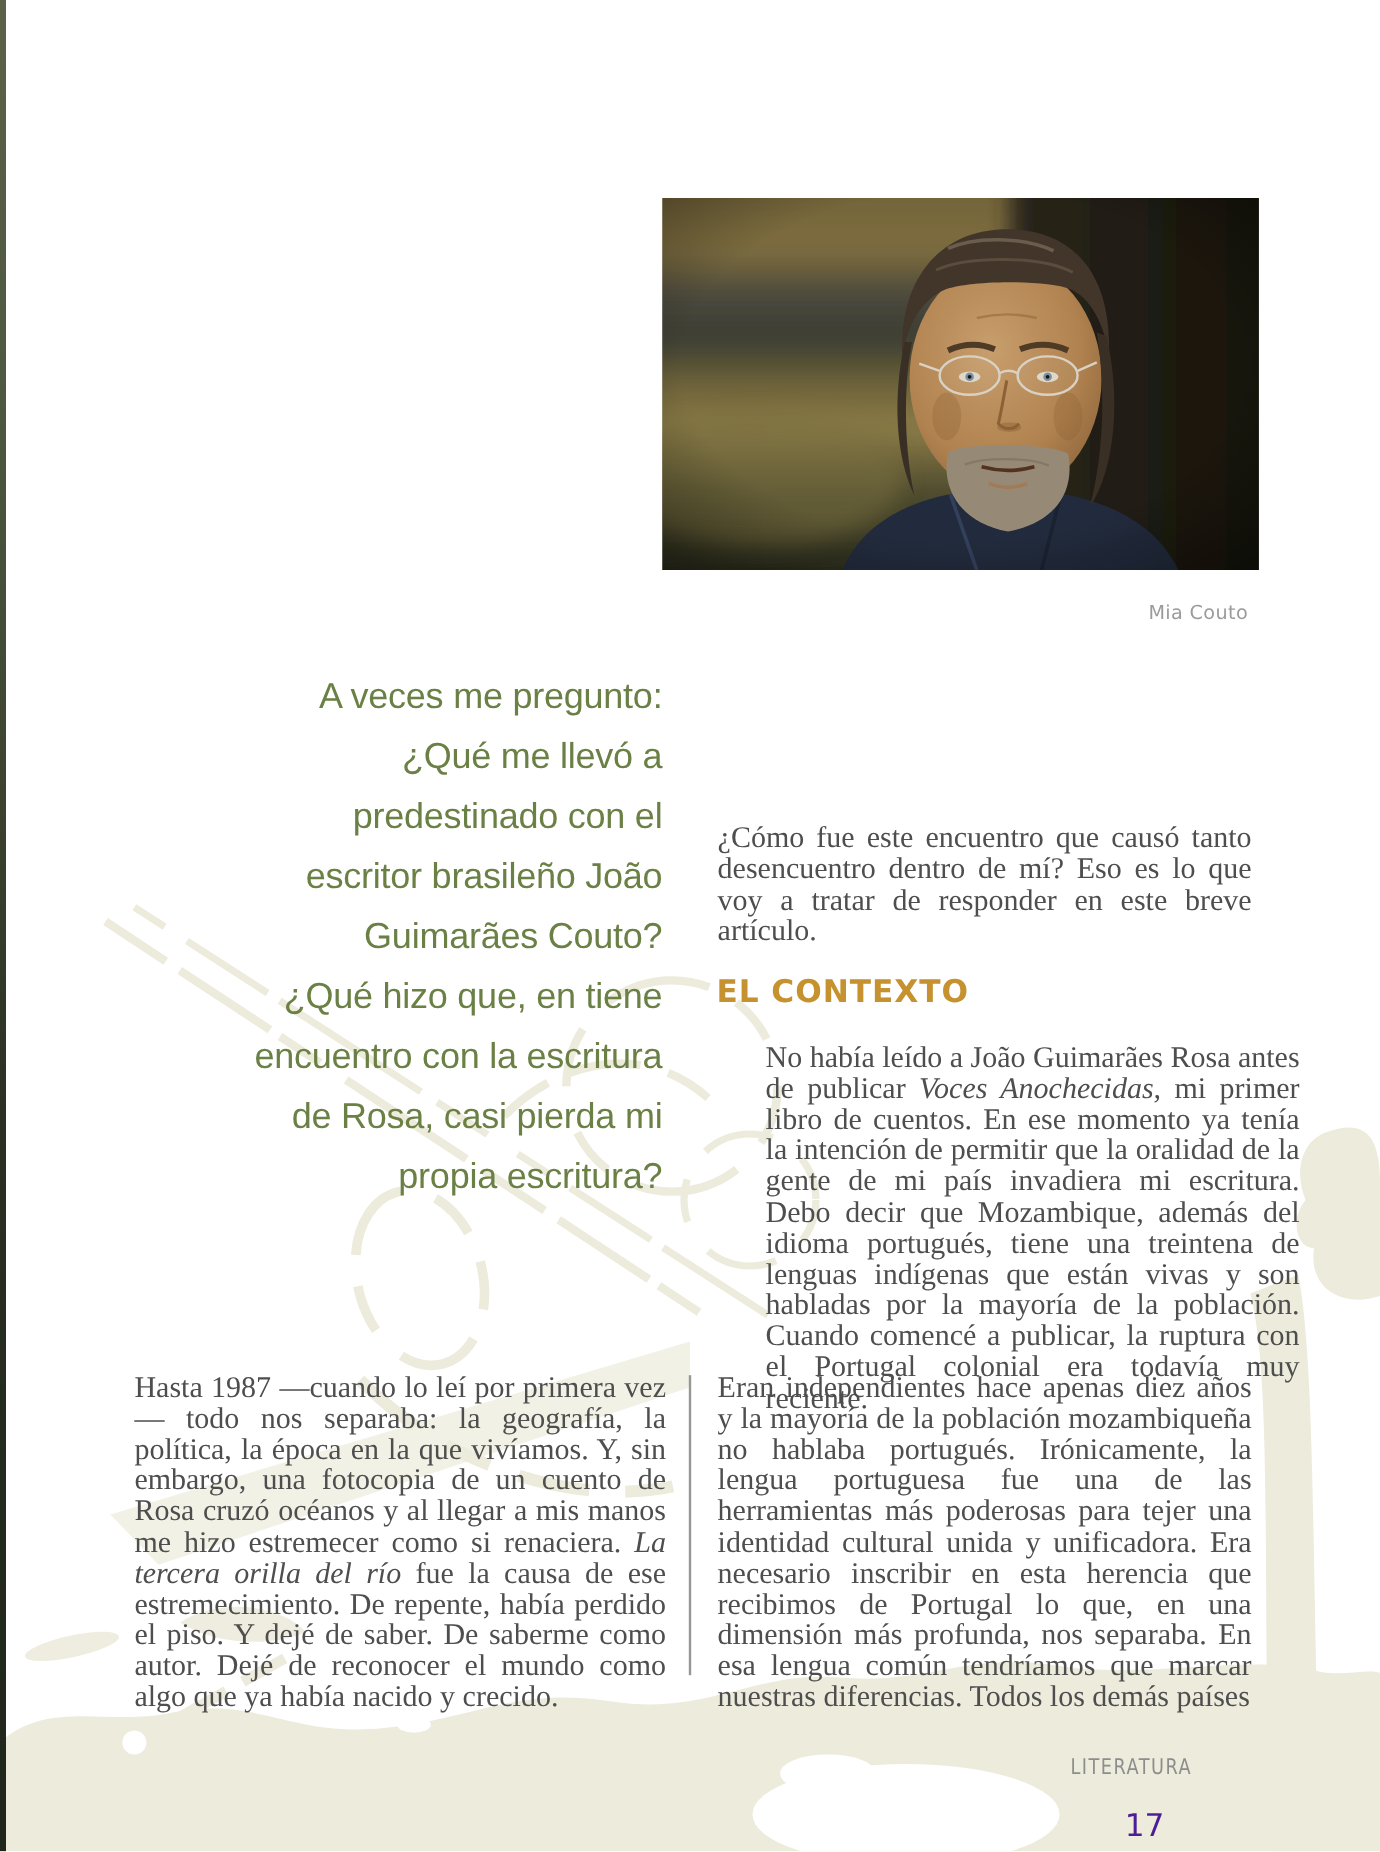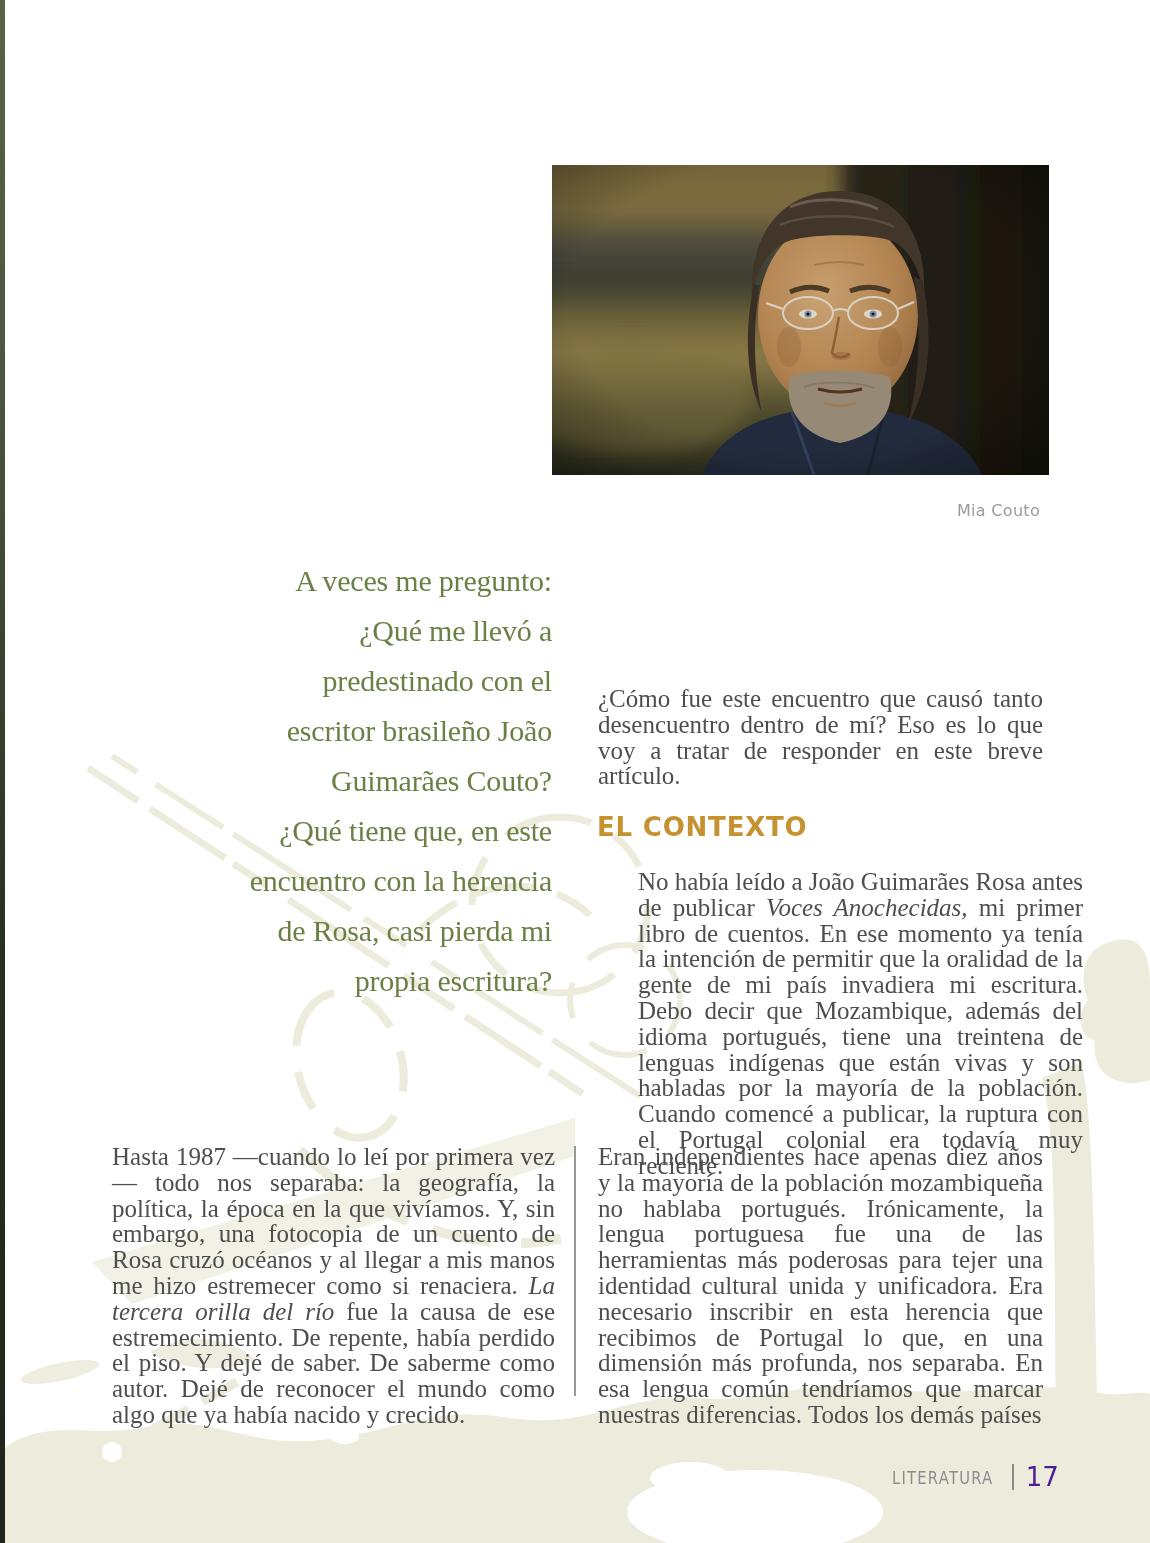--- a/index.html
+++ b/index.html
@@ -15,21 +15,21 @@
   .photo{
     position:absolute;left:552px;top:165px;width:497px;height:310px;margin:0;z-index:2;
   }
   .photo svg{display:block;width:100%;height:100%;}
   .caption{
     position:absolute;right:110px;top:481px;z-index:2;
     font-family:"DejaVu Sans",sans-serif;font-size:16px;color:#9b9b9b;letter-spacing:.3px;margin-top:20px;
   }
   .pullquote{
     position:absolute;right:598px;top:556px;width:460px;z-index:2;
-    font-family:Liberation Serif, serif;font-size:30px;line-height:50px;
+    font-family:Liberation Sans, sans-serif;font-size:30px;line-height:50px;
     color:var(--quote-green,#6b8045);text-align:right;letter-spacing:-0.2px;
   }
   .para{
     position:absolute;z-index:2;font-size:25px;line-height:25.8px;
     color:var(--body-text,#4e4e4e);text-align:justify;
   }
   .p-intro{left:598px;top:686px;width:445px;}
   .heading{
     position:absolute;left:597px;top:812px;margin:0;z-index:2;
     font-family:"DejaVu Sans",sans-serif;font-size:26px;font-weight:bold;
@@ -39,20 +39,21 @@
   .p-indep{left:598px;top:1144px;width:445px;}
   .p-left{left:112px;top:1144px;width:443px;}
   .divider{
     position:absolute;left:574px;top:1146px;width:2px;height:250px;
     background:#979797;z-index:2;
   }
   .footer{
     position:absolute;left:892px;top:1462px;height:30px;z-index:2;
     display:flex;align-items:center;gap:12px;
     font-family:"DejaVu Sans",sans-serif;
+    flex-direction:column;
   }
   .footer .section{font-size:18px;color:#8d8d8d;letter-spacing:1.5px;transform:scaleX(.82);transform-origin:left center;}
   .footer .fbar{display:inline-block;width:2px;height:26px;background:#8a8a8a;margin-left:-16px;}
   .footer .pnum{font-size:26px;color:#4c1d95;}
 </style>
 </head>
 <body>
 
 <div class="page">
 
@@ -159,22 +160,22 @@
   </figure>
 
   <div class="caption">Mia Couto</div>
 
   <div class="pullquote">
     <div>A veces me pregunto:</div>
     <div>¿Qué me llevó a</div>
     <div>predestinado con el</div>
     <div>escritor brasileño João</div>
     <div>Guimarães Couto?</div>
-    <div>¿Qué tiene que, en este</div>
-    <div>encuentro con la herencia</div>
+    <div>¿Qué hizo que, en tiene</div>
+    <div>encuentro con la escritura</div>
     <div>de Rosa, casi pierda mi</div>
     <div>propia escritura?</div>
   </div>
 
   <div class="para p-intro">¿Cómo fue este encuentro que causó tanto desencuentro dentro de mí? Eso es lo que voy a tratar de responder en este breve artículo.</div>
   <h2 class="heading">EL CONTEXTO</h2>
   <div class="para p-context"><span>No había leído a João Guimarães Rosa antes de publicar </span><i>Voces Anochecidas,</i><span> mi primer libro de cuentos. En ese momento ya tenía la intención de permitir que la oralidad de la gente de mi país invadiera mi escritura. Debo decir que Mozambique, además del idioma portugués, tiene una treintena de lenguas indígenas que están vivas y son habladas por la mayoría de la población. Cuando comencé a publicar, la ruptura con el Portugal colonial era todavía muy reciente.</span></div>
   <div class="para p-indep">Eran independientes hace apenas diez años y la mayoría de la población mozambiqueña no hablaba portugués. Irónicamente, la lengua portuguesa fue una de las herramientas más poderosas para tejer una identidad cultural unida y unificadora. Era necesario inscribir en esta herencia que recibimos de Portugal lo que, en una dimensión más profunda, nos separaba. En esa lengua común tendríamos que marcar nuestras diferencias. Todos los demás países</div>
 
   <div class="para p-left"><span>Hasta 1987 —cuando lo leí por primera vez— todo nos separaba: la geografía, la política, la época en la que vivíamos. Y, sin embargo, una fotocopia de un cuento de Rosa cruzó océanos y al llegar a mis manos me hizo estremecer como si renaciera. </span><i>La tercera orilla del río</i><span> fue la causa de ese estremecimiento. De repente, había perdido el piso. Y dejé de saber. De saberme como autor. Dejé de reconocer el mundo como algo que ya había nacido y crecido.</span></div>

